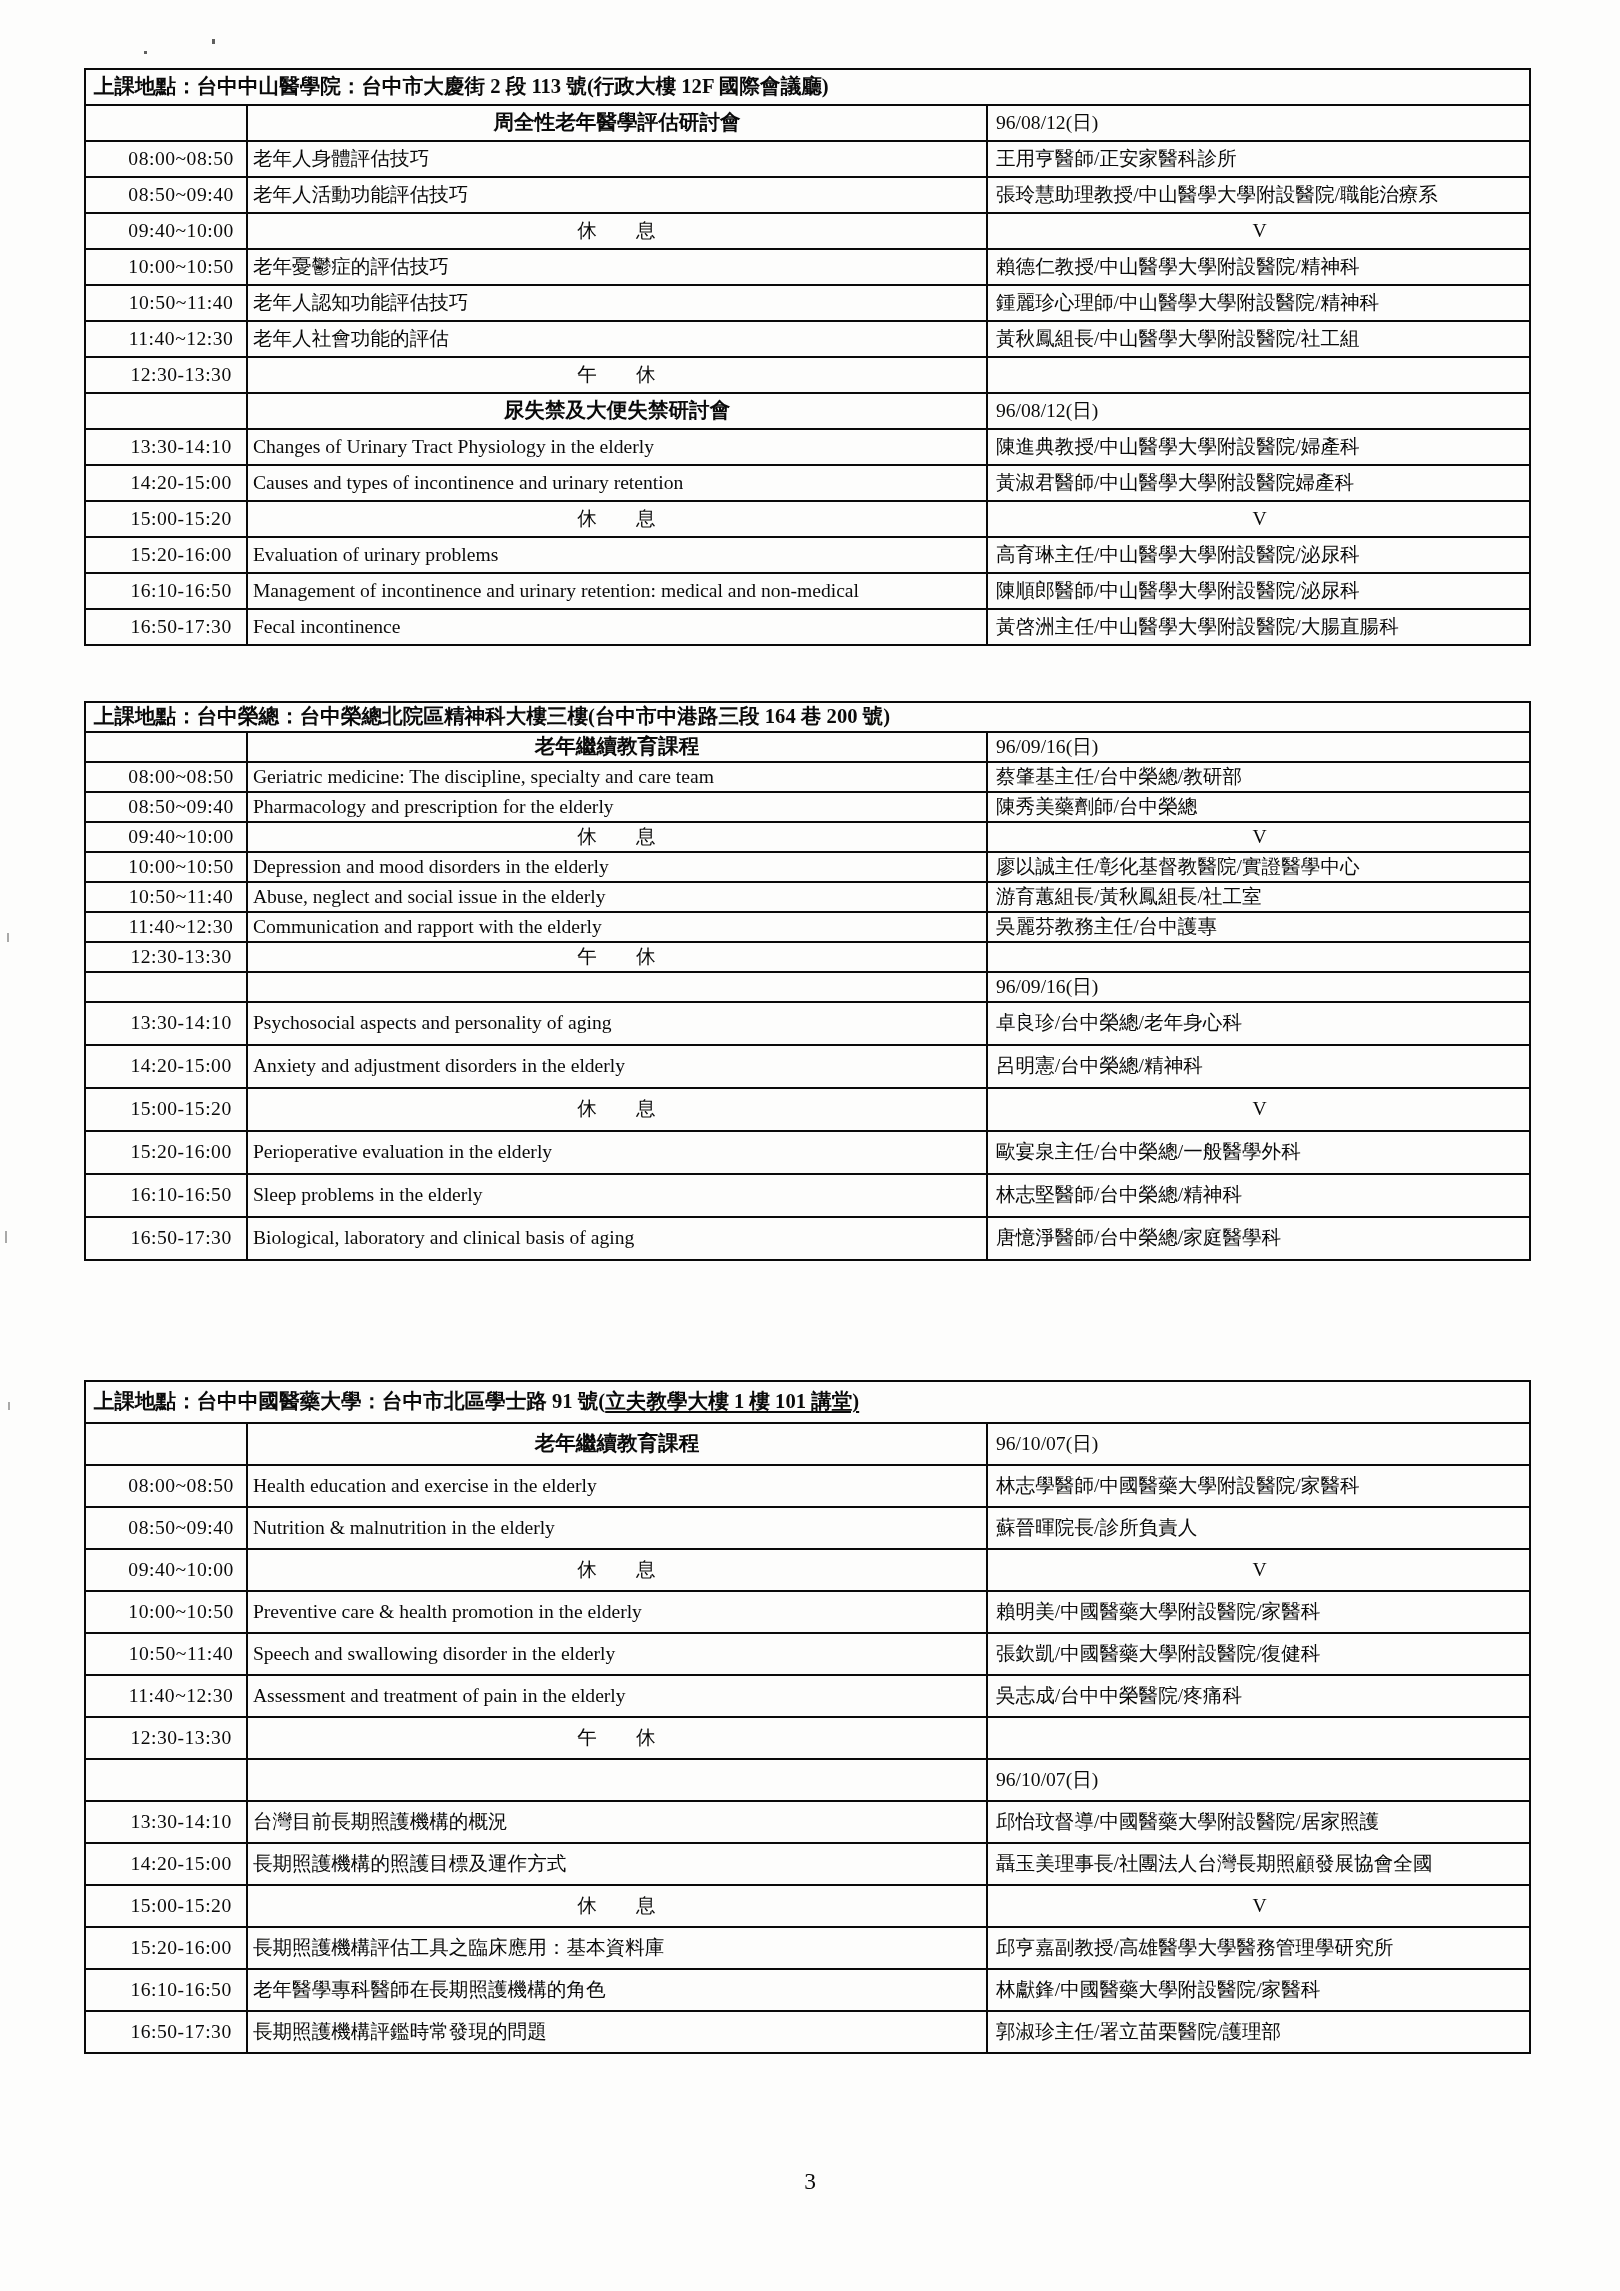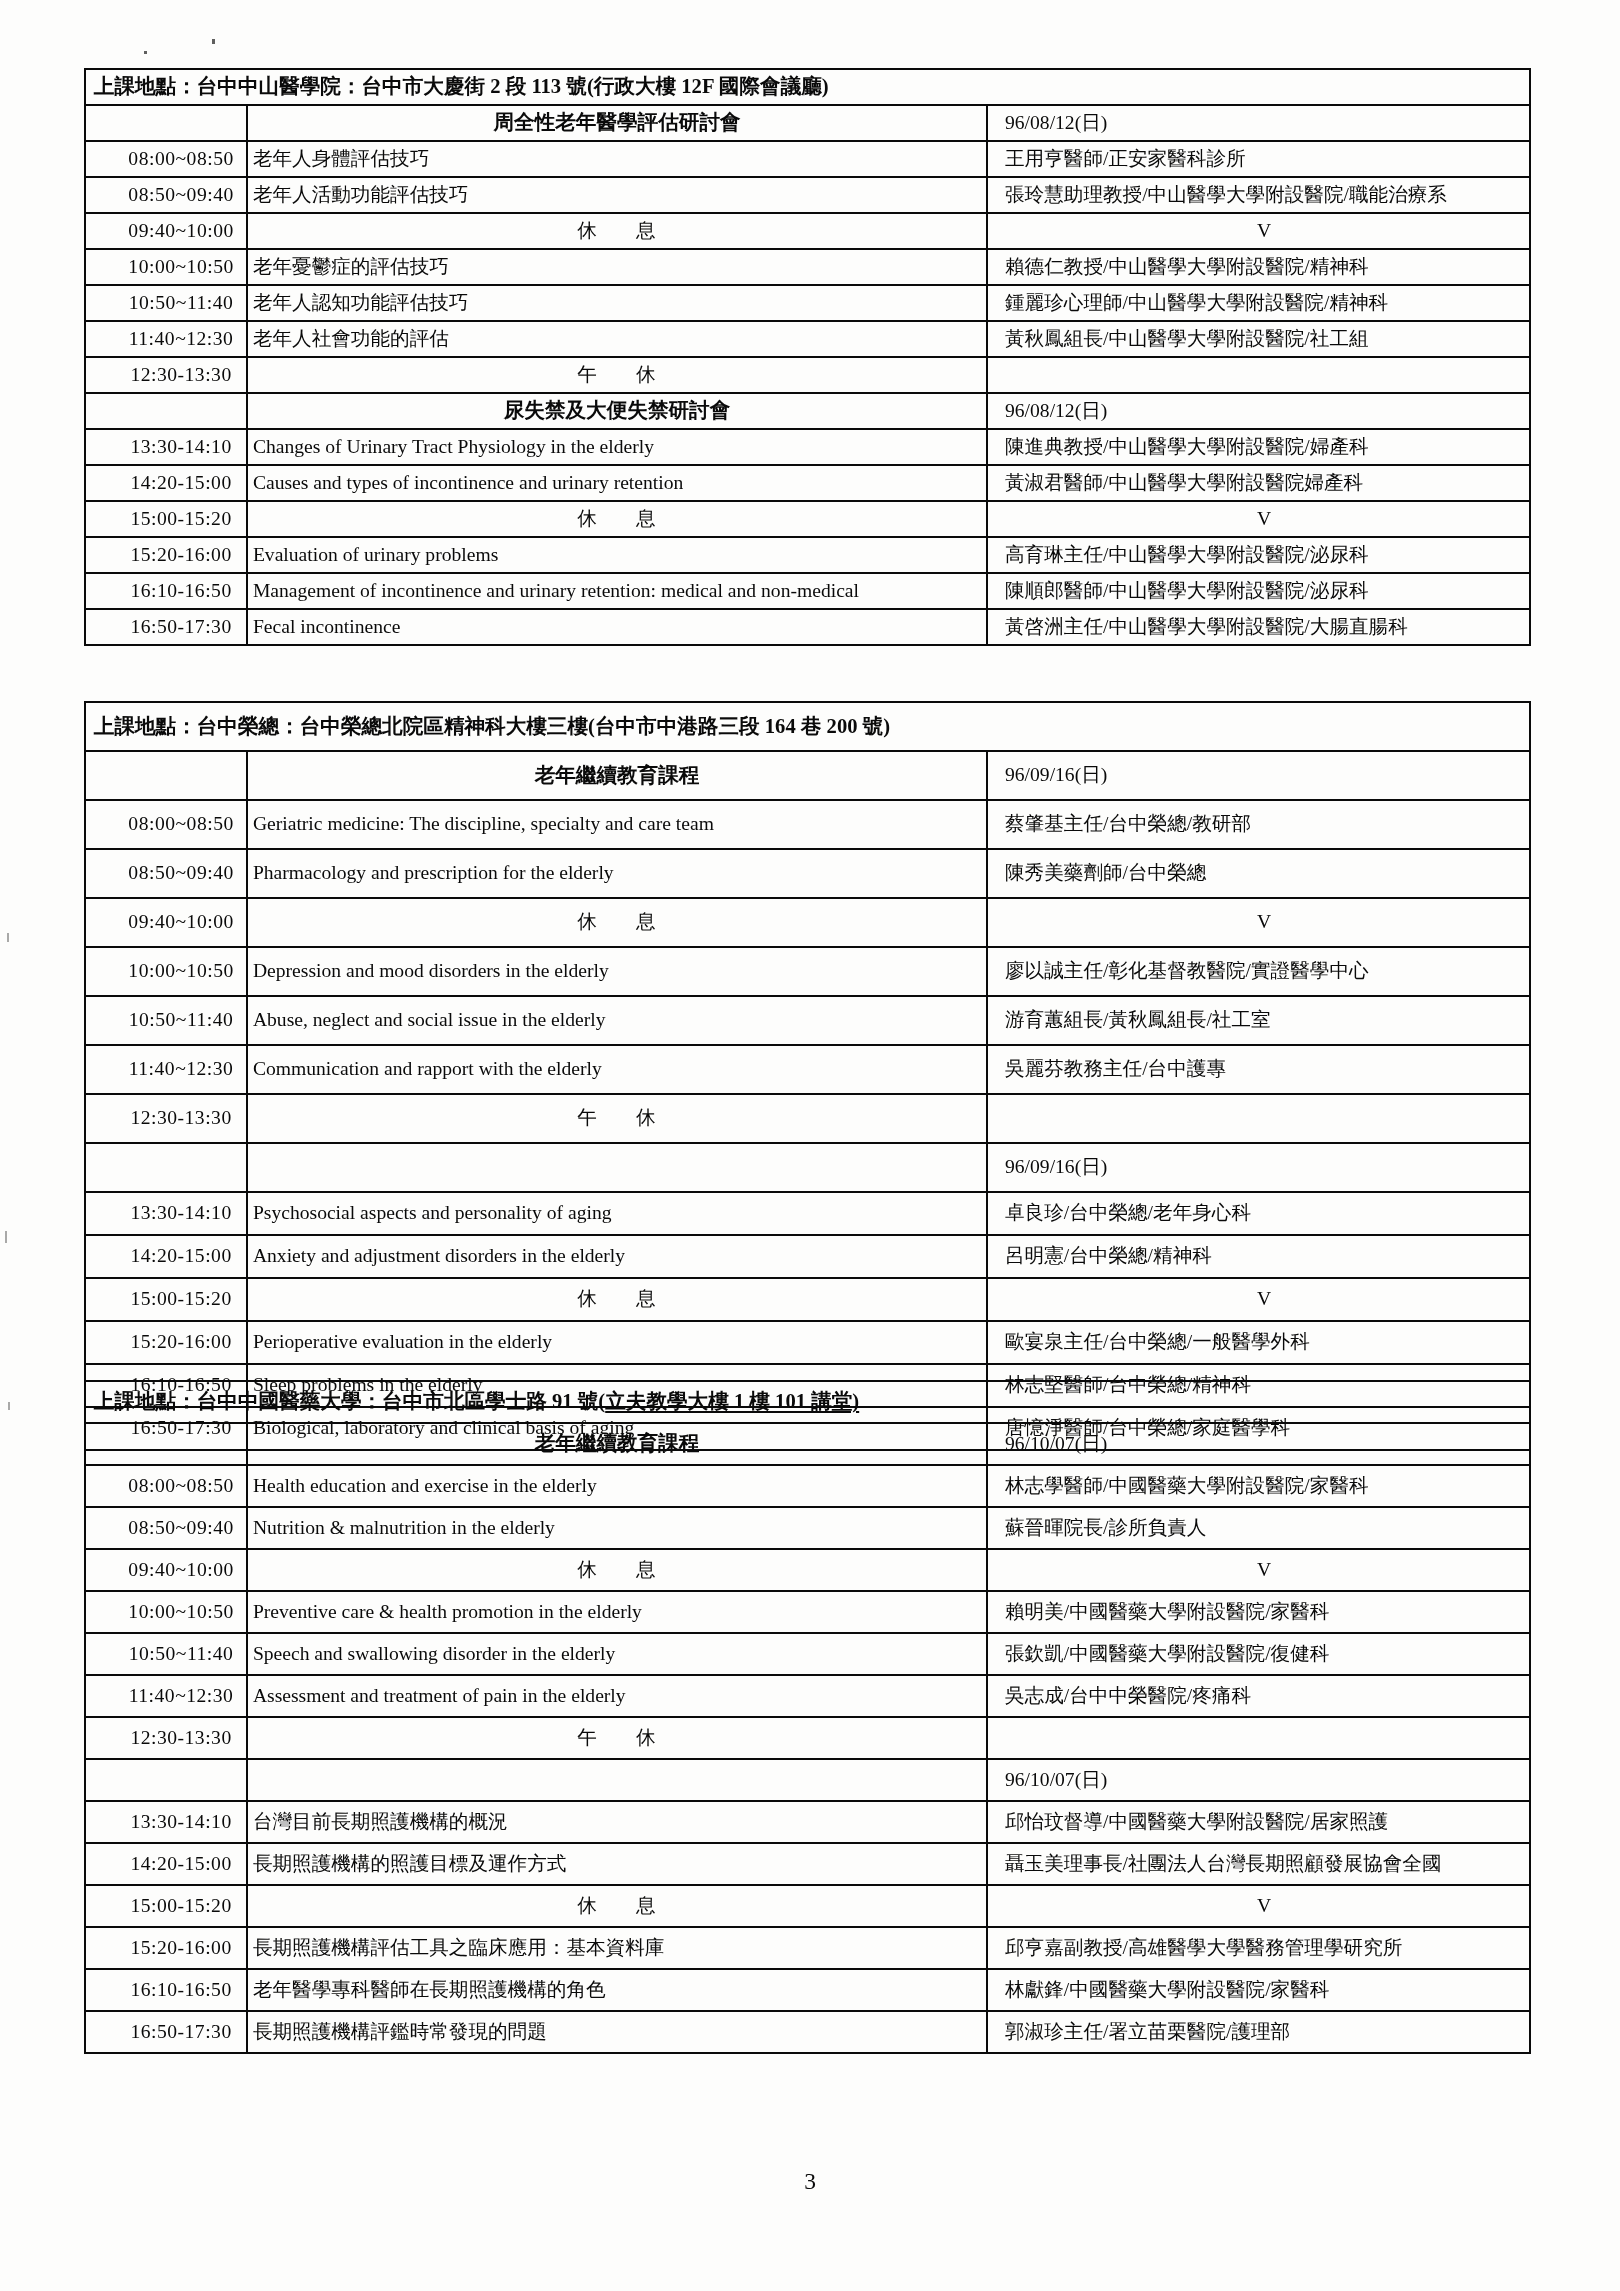--- a/index.html
+++ b/index.html
@@ -28,24 +28,24 @@
     line-height:1.15;
     overflow:hidden;
     white-space:nowrap;
     vertical-align:middle;
   }
   td.loc{font-weight:bold;font-size:20.6px;padding-left:7.8px;}
   td.title{text-align:center;font-weight:bold;font-size:20.6px;}
   td.timec{text-align:center;letter-spacing:0.5px;padding-left:36px;}
   td.c{text-align:center;}
   td.topic{padding-left:4.9px;border-radius:14px;}
-  td.speaker{padding-left:17px;}
+  td.speaker{padding-left:8px;}
   u{text-underline-offset:2.9px;}
   .t1 tr{height:36px;}
-  .t2 tr{height:49px;}
+  .t2 tr{height:30px;}
   .t2 tr:nth-child(n+11){height:43px;}
   .t3 tr{height:42px;}
   .page-number{
     position:absolute;
     top:2168px;left:0;right:0;
     text-align:center;
     font-size:23.5px;
   }
   .speck{position:absolute;background:#2a2a2a;opacity:.75;}
   .sp1{left:144px;top:51px;width:2.9px;height:2.9px;}

